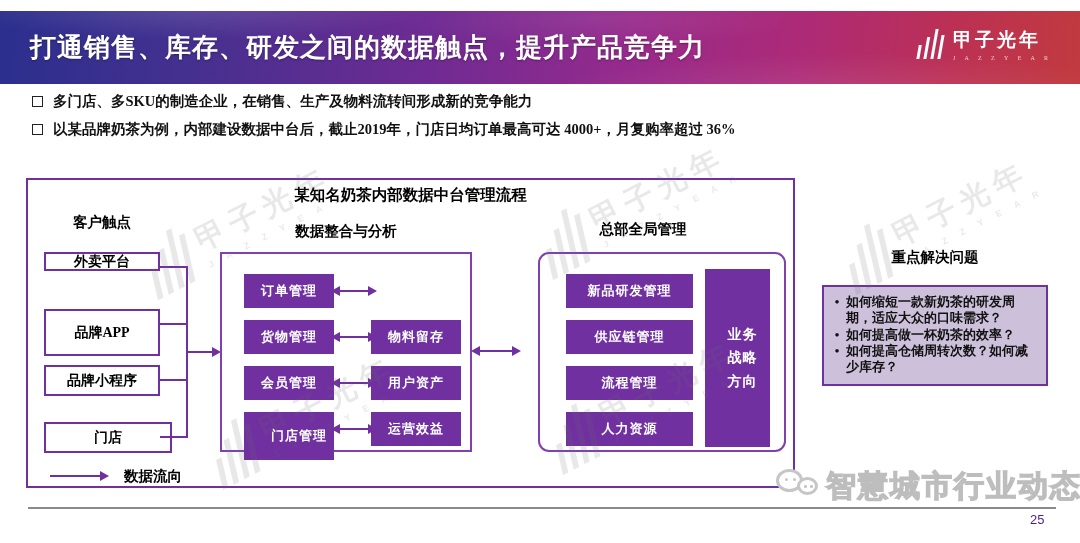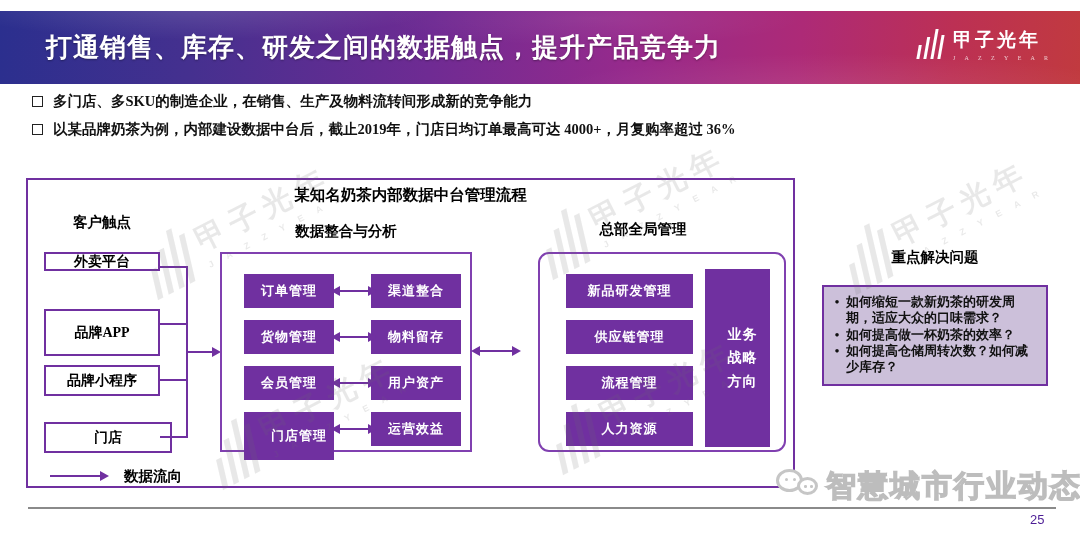--- a/index.html
+++ b/index.html
@@ -13,21 +13,21 @@
 
   
   .header{position:absolute;left:0;top:11px;width:1080px;height:73px;
     background:linear-gradient(94deg,#2b2f8e 0%,#45308f 18%,#6f2b93 40%,#962a8c 58%,#ad2a77 74%,#bc3054 88%,#c13a3f 100%);
     display:flex;align-items:center;}
   .header::before{content:"";position:absolute;inset:0;
     background:
       radial-gradient(ellipse 420px 60px at 18% -10%, rgba(255,255,255,.14), transparent 60%),
       radial-gradient(ellipse 500px 70px at 78% 115%, rgba(255,255,255,.10), transparent 60%),
       radial-gradient(ellipse 300px 40px at 55% 10%, rgba(255,255,255,.07), transparent 70%);}
-  .header-title{position:relative;margin-left:46px;color:#fff;font-size:26px;font-weight:700;letter-spacing:1px;text-shadow:0 1px 2px rgba(0,0,0,.35);}
+  .header-title{position:relative;margin-left:30px;color:#fff;font-size:26px;font-weight:700;letter-spacing:1px;text-shadow:0 1px 2px rgba(0,0,0,.35);}
   .header-logo{position:absolute;right:28px;top:16px;display:flex;align-items:center;gap:10px;}
   .logo-bars{display:flex;align-items:flex-end;gap:4px;transform:skewX(-10deg);height:30px;}
   .logo-bars i{display:block;width:3px;background:#fff;}
   .logo-bars i:nth-child(1){height:14px;}
   .logo-bars i:nth-child(2){height:22px;}
   .logo-bars i:nth-child(3){height:30px;}
   .logo-bars i:nth-child(4){height:24px;}
   .logo-texts{display:flex;flex-direction:column;align-items:flex-start;}
   .logo-text{color:#fff;font-size:19px;font-weight:700;letter-spacing:3px;}
   .logo-sub{color:rgba(255,255,255,.75);font-size:6px;letter-spacing:4px;margin-top:2px;}
@@ -133,21 +133,20 @@
 
     <div class="hline" style="left:132px;top:86px;width:28px;"></div>
     <div class="hline" style="left:132px;top:143px;width:28px;"></div>
     <div class="hline" style="left:132px;top:199px;width:28px;"></div>
     <div class="hline" style="left:132px;top:256px;width:28px;"></div>
     <div class="vline" style="left:158px;top:86px;height:172px;"></div>
     <div class="hline head-r" style="left:158px;top:171px;width:26px;"></div>
 
     <div class="cbox" style="left:192px;top:72px;width:252px;height:200px;">
       <div class="pbox" style="left:22px;top:20px;width:90px;height:34px;">订单管理</div>
-      <div class="pbox" style="left:149px;top:20px;width:90px;height:34px;">渠道整合</div>
       <div class="pbox" style="left:22px;top:66px;width:90px;height:34px;">货物管理</div>
       <div class="pbox" style="left:149px;top:66px;width:90px;height:34px;">物料留存</div>
       <div class="pbox" style="left:22px;top:112px;width:90px;height:34px;">会员管理</div>
       <div class="pbox" style="left:149px;top:112px;width:90px;height:34px;">用户资产</div>
       <div class="pbox" style="left:22px;top:158px;width:90px;height:48px;padding-left:20px;">门店管理</div>
       <div class="pbox" style="left:149px;top:158px;width:90px;height:34px;">运营效益</div>
       <div class="hline head-l head-r" style="left:118px;top:36px;width:28px;"></div>
       <div class="hline head-l head-r" style="left:118px;top:82px;width:28px;"></div>
       <div class="hline head-l head-r" style="left:118px;top:128px;width:28px;"></div>
       <div class="hline head-l head-r" style="left:118px;top:174px;width:28px;"></div>

